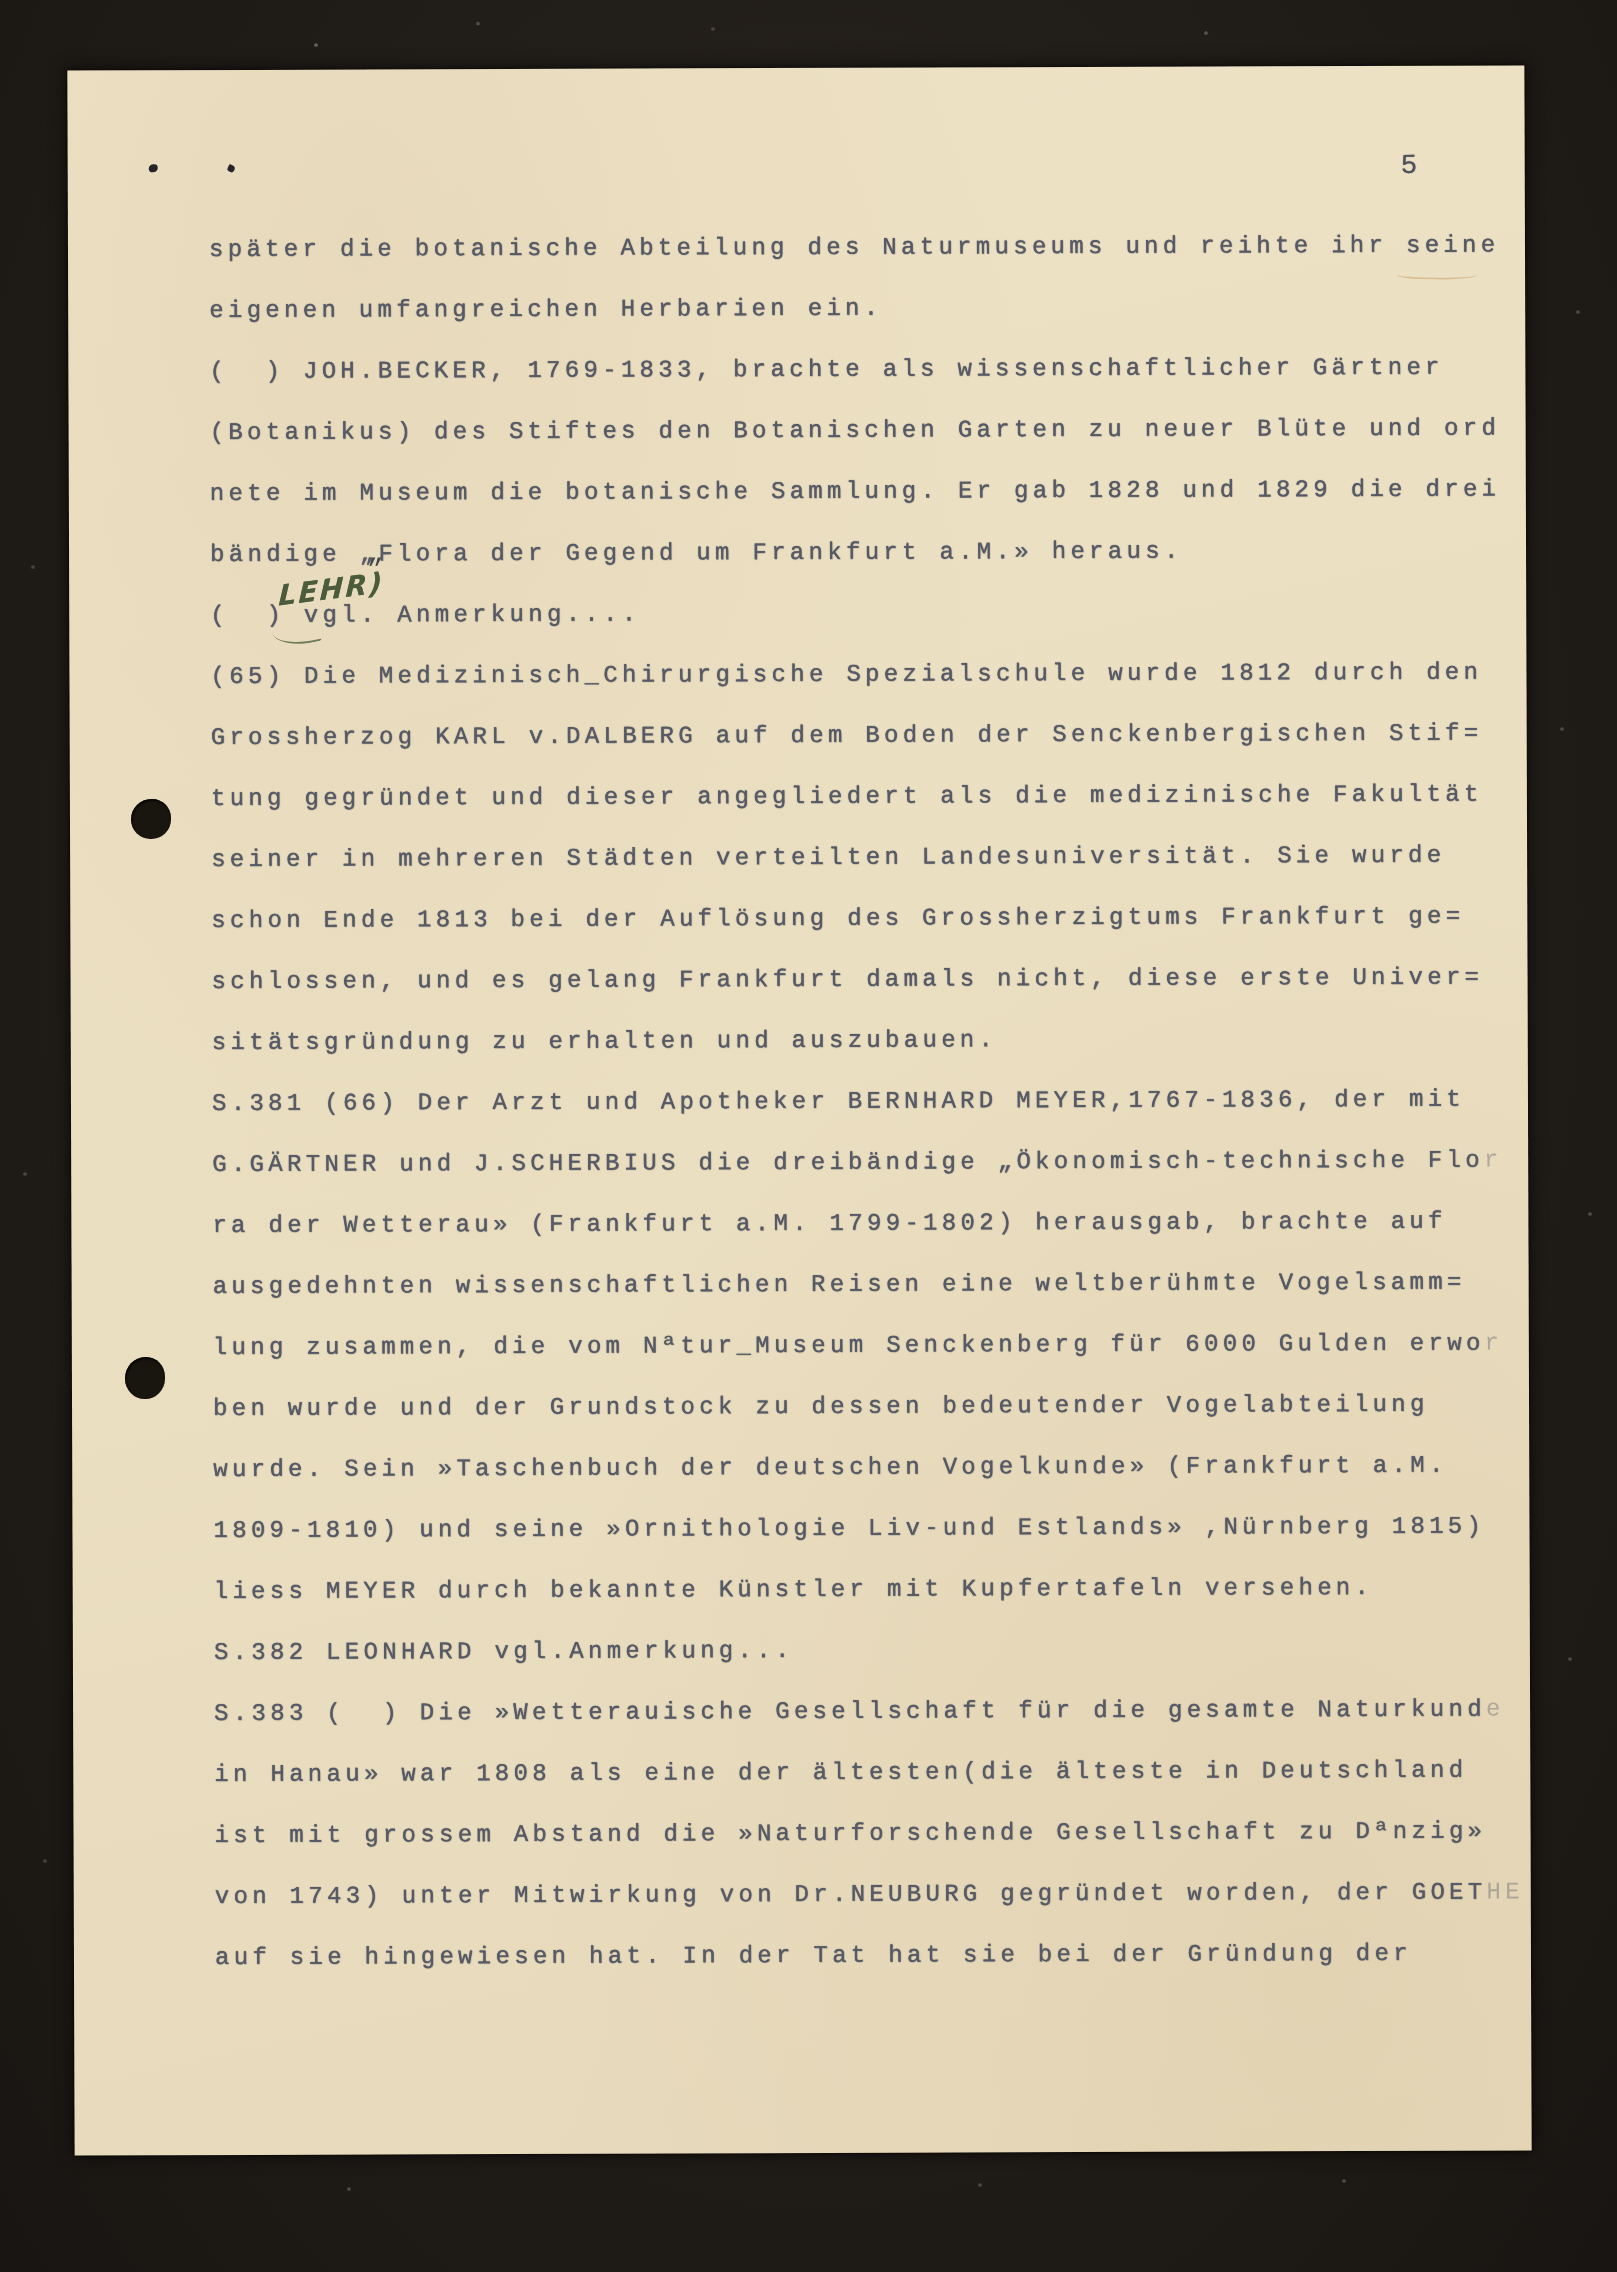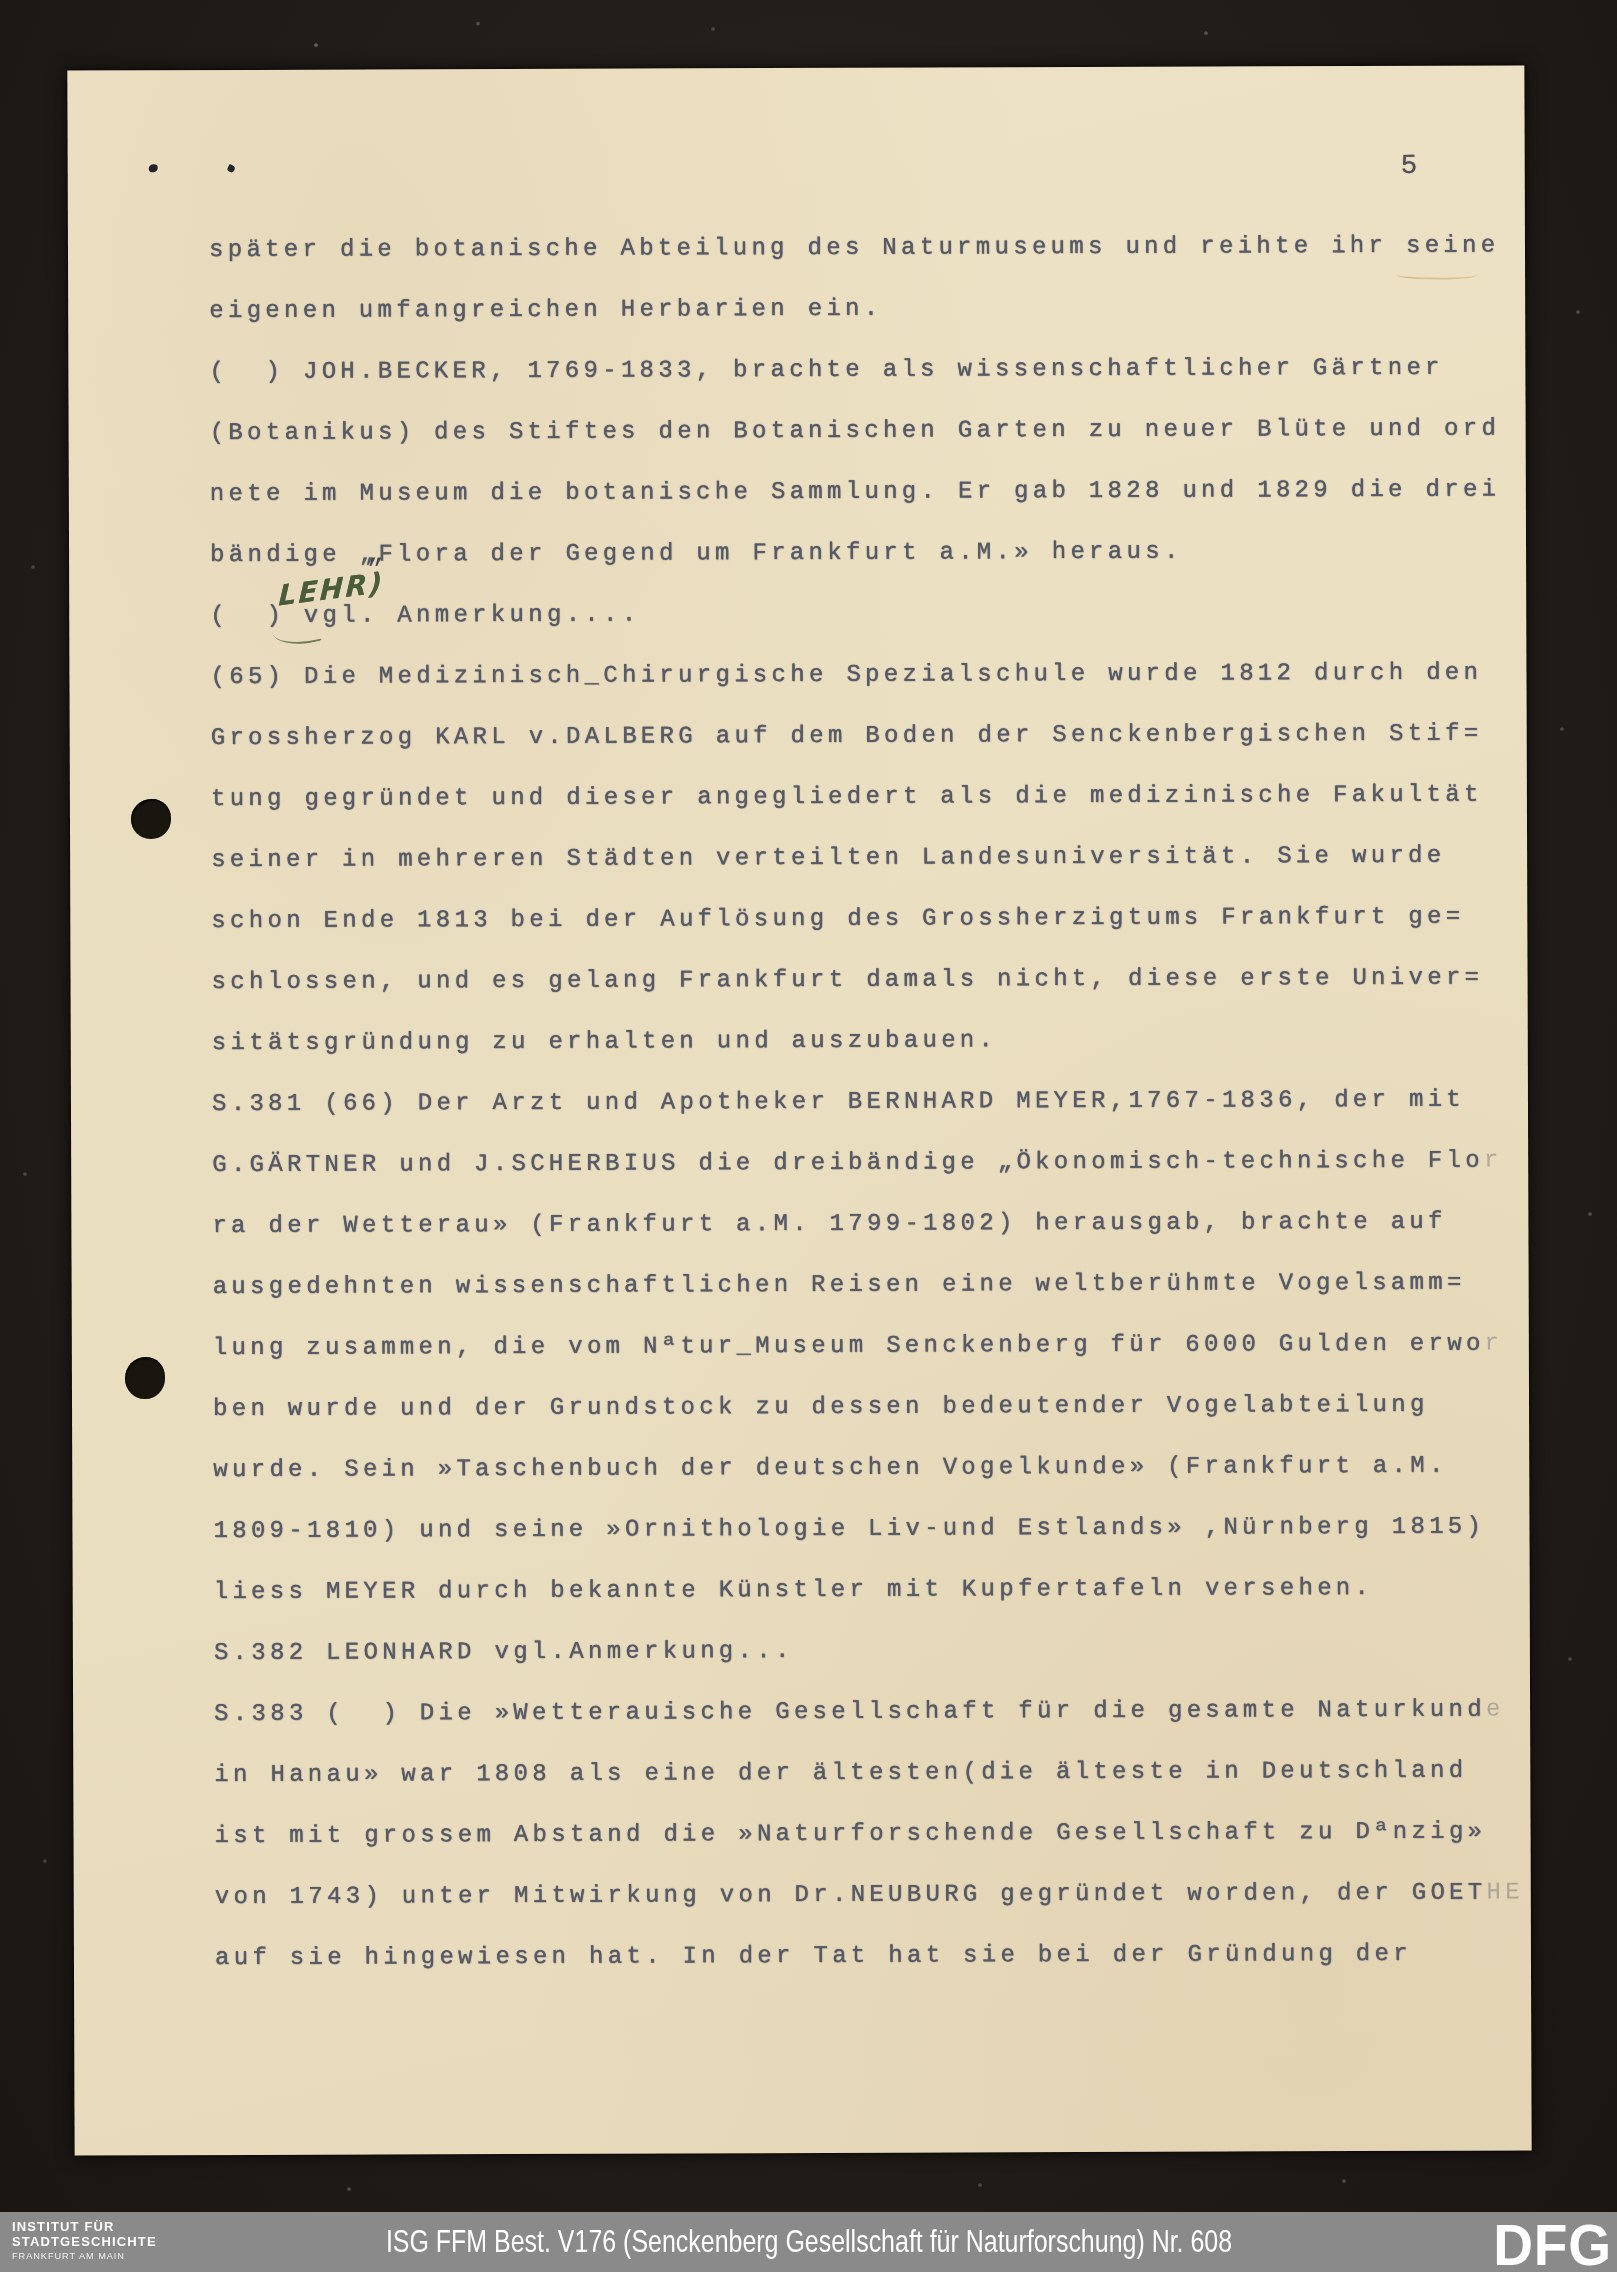--- a/index.html
+++ b/index.html
@@ -121,23 +121,14 @@
     <div class="text-block"><div class="tline">später die botanische Abteilung des Naturmuseums und reihte ihr seine</div><div class="tline">eigenen umfangreichen Herbarien ein.</div><div class="tline">(  ) JOH.BECKER, 1769-1833, brachte als wissenschaftlicher Gärtner</div><div class="tline">(Botanikus) des Stiftes den Botanischen Garten zu neuer Blüte und ord</div><div class="tline">nete im Museum die botanische Sammlung. Er gab 1828 und 1829 die drei</div><div class="tline">bändige „Flora der Gegend um Frankfurt a.M.» heraus.</div><div class="tline">(  ) vgl. Anmerkung....</div><div class="tline">(65) Die Medizinisch_Chirurgische Spezialschule wurde 1812 durch den</div><div class="tline">Grossherzog KARL v.DALBERG auf dem Boden der Senckenbergischen Stif=</div><div class="tline">tung gegründet und dieser angegliedert als die medizinische Fakultät</div><div class="tline">seiner in mehreren Städten verteilten Landesuniversität. Sie wurde</div><div class="tline">schon Ende 1813 bei der Auflösung des Grossherzigtums Frankfurt ge=</div><div class="tline">schlossen, und es gelang Frankfurt damals nicht, diese erste Univer=</div><div class="tline">sitätsgründung zu erhalten und auszubauen.</div><div class="tline">S.381 (66) Der Arzt und Apotheker BERNHARD MEYER,1767-1836, der mit</div><div class="tline">G.GÄRTNER und J.SCHERBIUS die dreibändige „Ökonomisch-technische Flo<span class="faint">r</span></div><div class="tline">ra der Wetterau» (Frankfurt a.M. 1799-1802) herausgab, brachte auf</div><div class="tline">ausgedehnten wissenschaftlichen Reisen eine weltberühmte Vogelsamm=</div><div class="tline">lung zusammen, die vom Nªtur_Museum Senckenberg für 6000 Gulden erwo<span class="faint">r</span></div><div class="tline">ben wurde und der Grundstock zu dessen bedeutender Vogelabteilung</div><div class="tline">wurde. Sein »Taschenbuch der deutschen Vogelkunde» (Frankfurt a.M.</div><div class="tline">1809-1810) und seine »Ornithologie Liv-und Estlands» ,Nürnberg 1815)</div><div class="tline">liess MEYER durch bekannte Künstler mit Kupfertafeln versehen.</div><div class="tline">S.382 LEONHARD vgl.Anmerkung...</div><div class="tline">S.383 (  ) Die »Wetterauische Gesellschaft für die gesamte Naturkund<span class="faint">e</span></div><div class="tline">in Hanau» war 1808 als eine der ältesten(die älteste in Deutschland</div><div class="tline">ist mit grossem Abstand die »Naturforschende Gesellschaft zu Dªnzig»</div><div class="tline">von 1743) unter Mitwirkung von Dr.NEUBURG gegründet worden, der GOET<span class="faint">HE</span></div><div class="tline">auf sie hingewiesen hat. In der Tat hat sie bei der Gründung der</div></div>
 
     <div class="annotation-tail"></div>
     <div class="handwritten">LEHR)</div>
     <div class="typed-quote">”</div>
   </div>
 
   <div class="hole hole-1"></div>
   <div class="hole hole-2"></div>
 
-  <div class="footer">
-    <div class="institute">
-      <div class="l1">INSTITUT FÜR</div>
-      <div class="l2">STADTGESCHICHTE</div>
-      <div class="l3">FRANKFURT AM MAIN</div>
-    </div>
-    <div class="reference">ISG FFM Best. V176 (Senckenberg Gesellschaft für Naturforschung) Nr. 608</div>
-    <div class="dfg">DFG</div>
-  </div>
 </div>
 
 
 </body></html>

